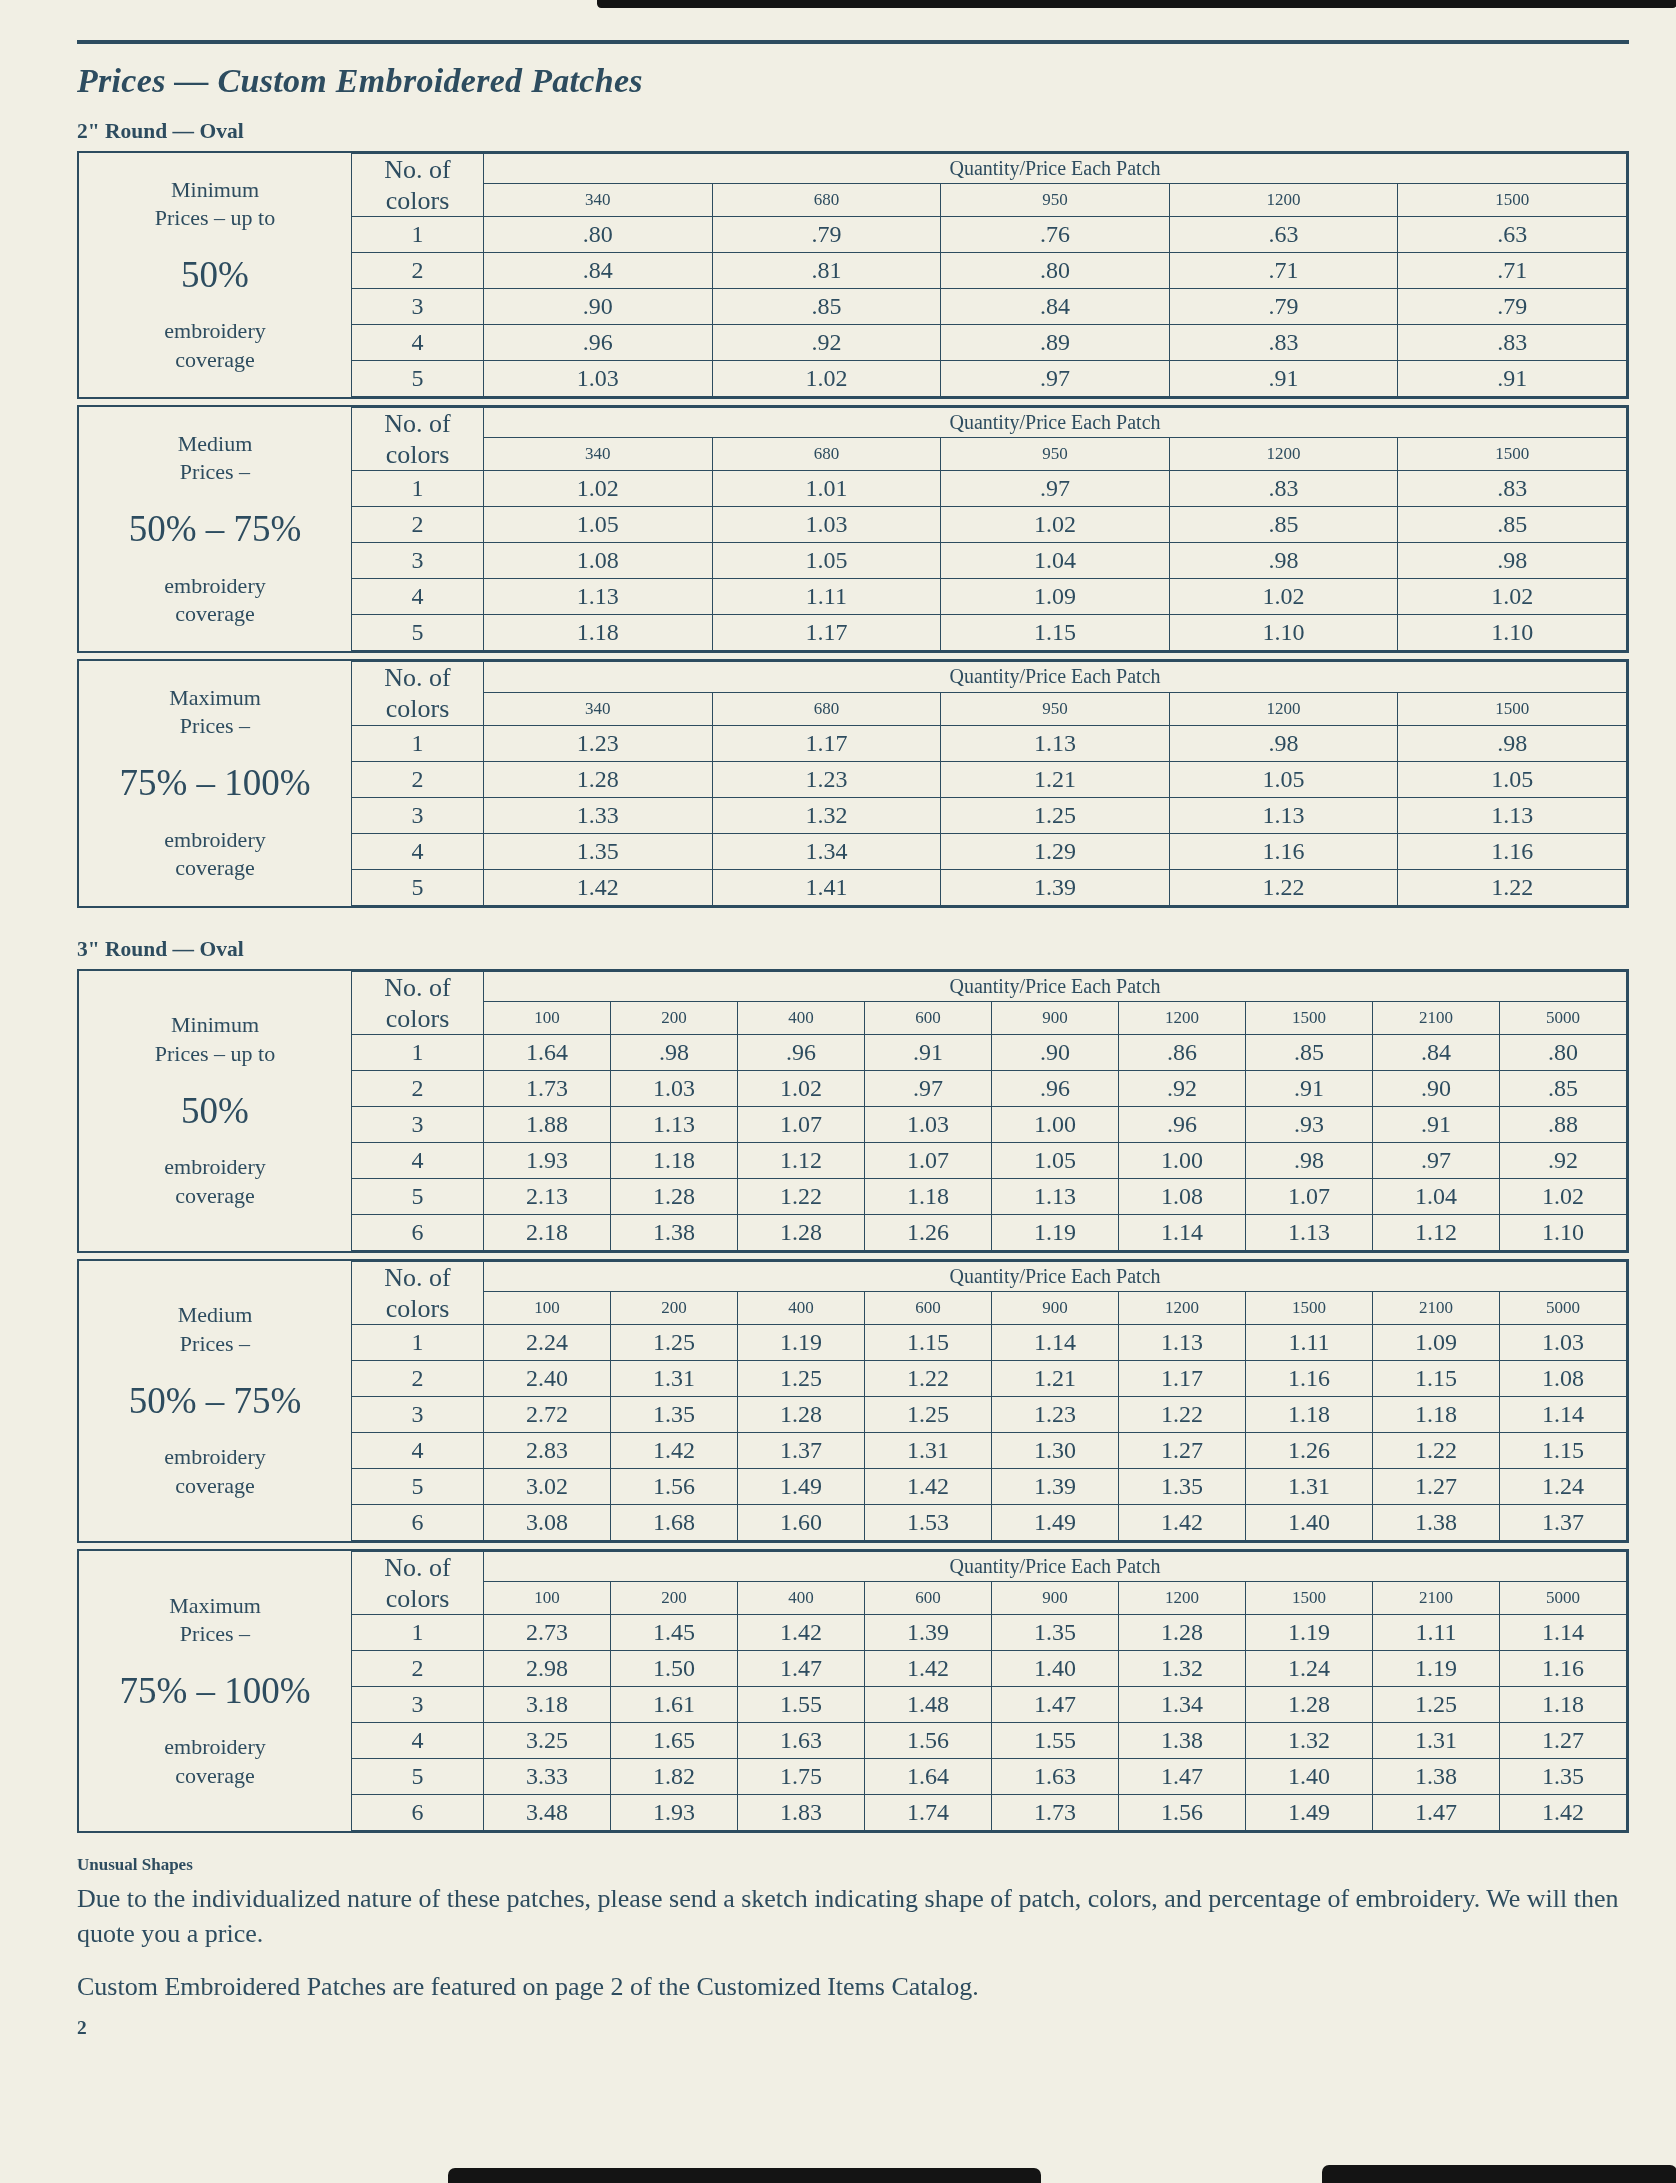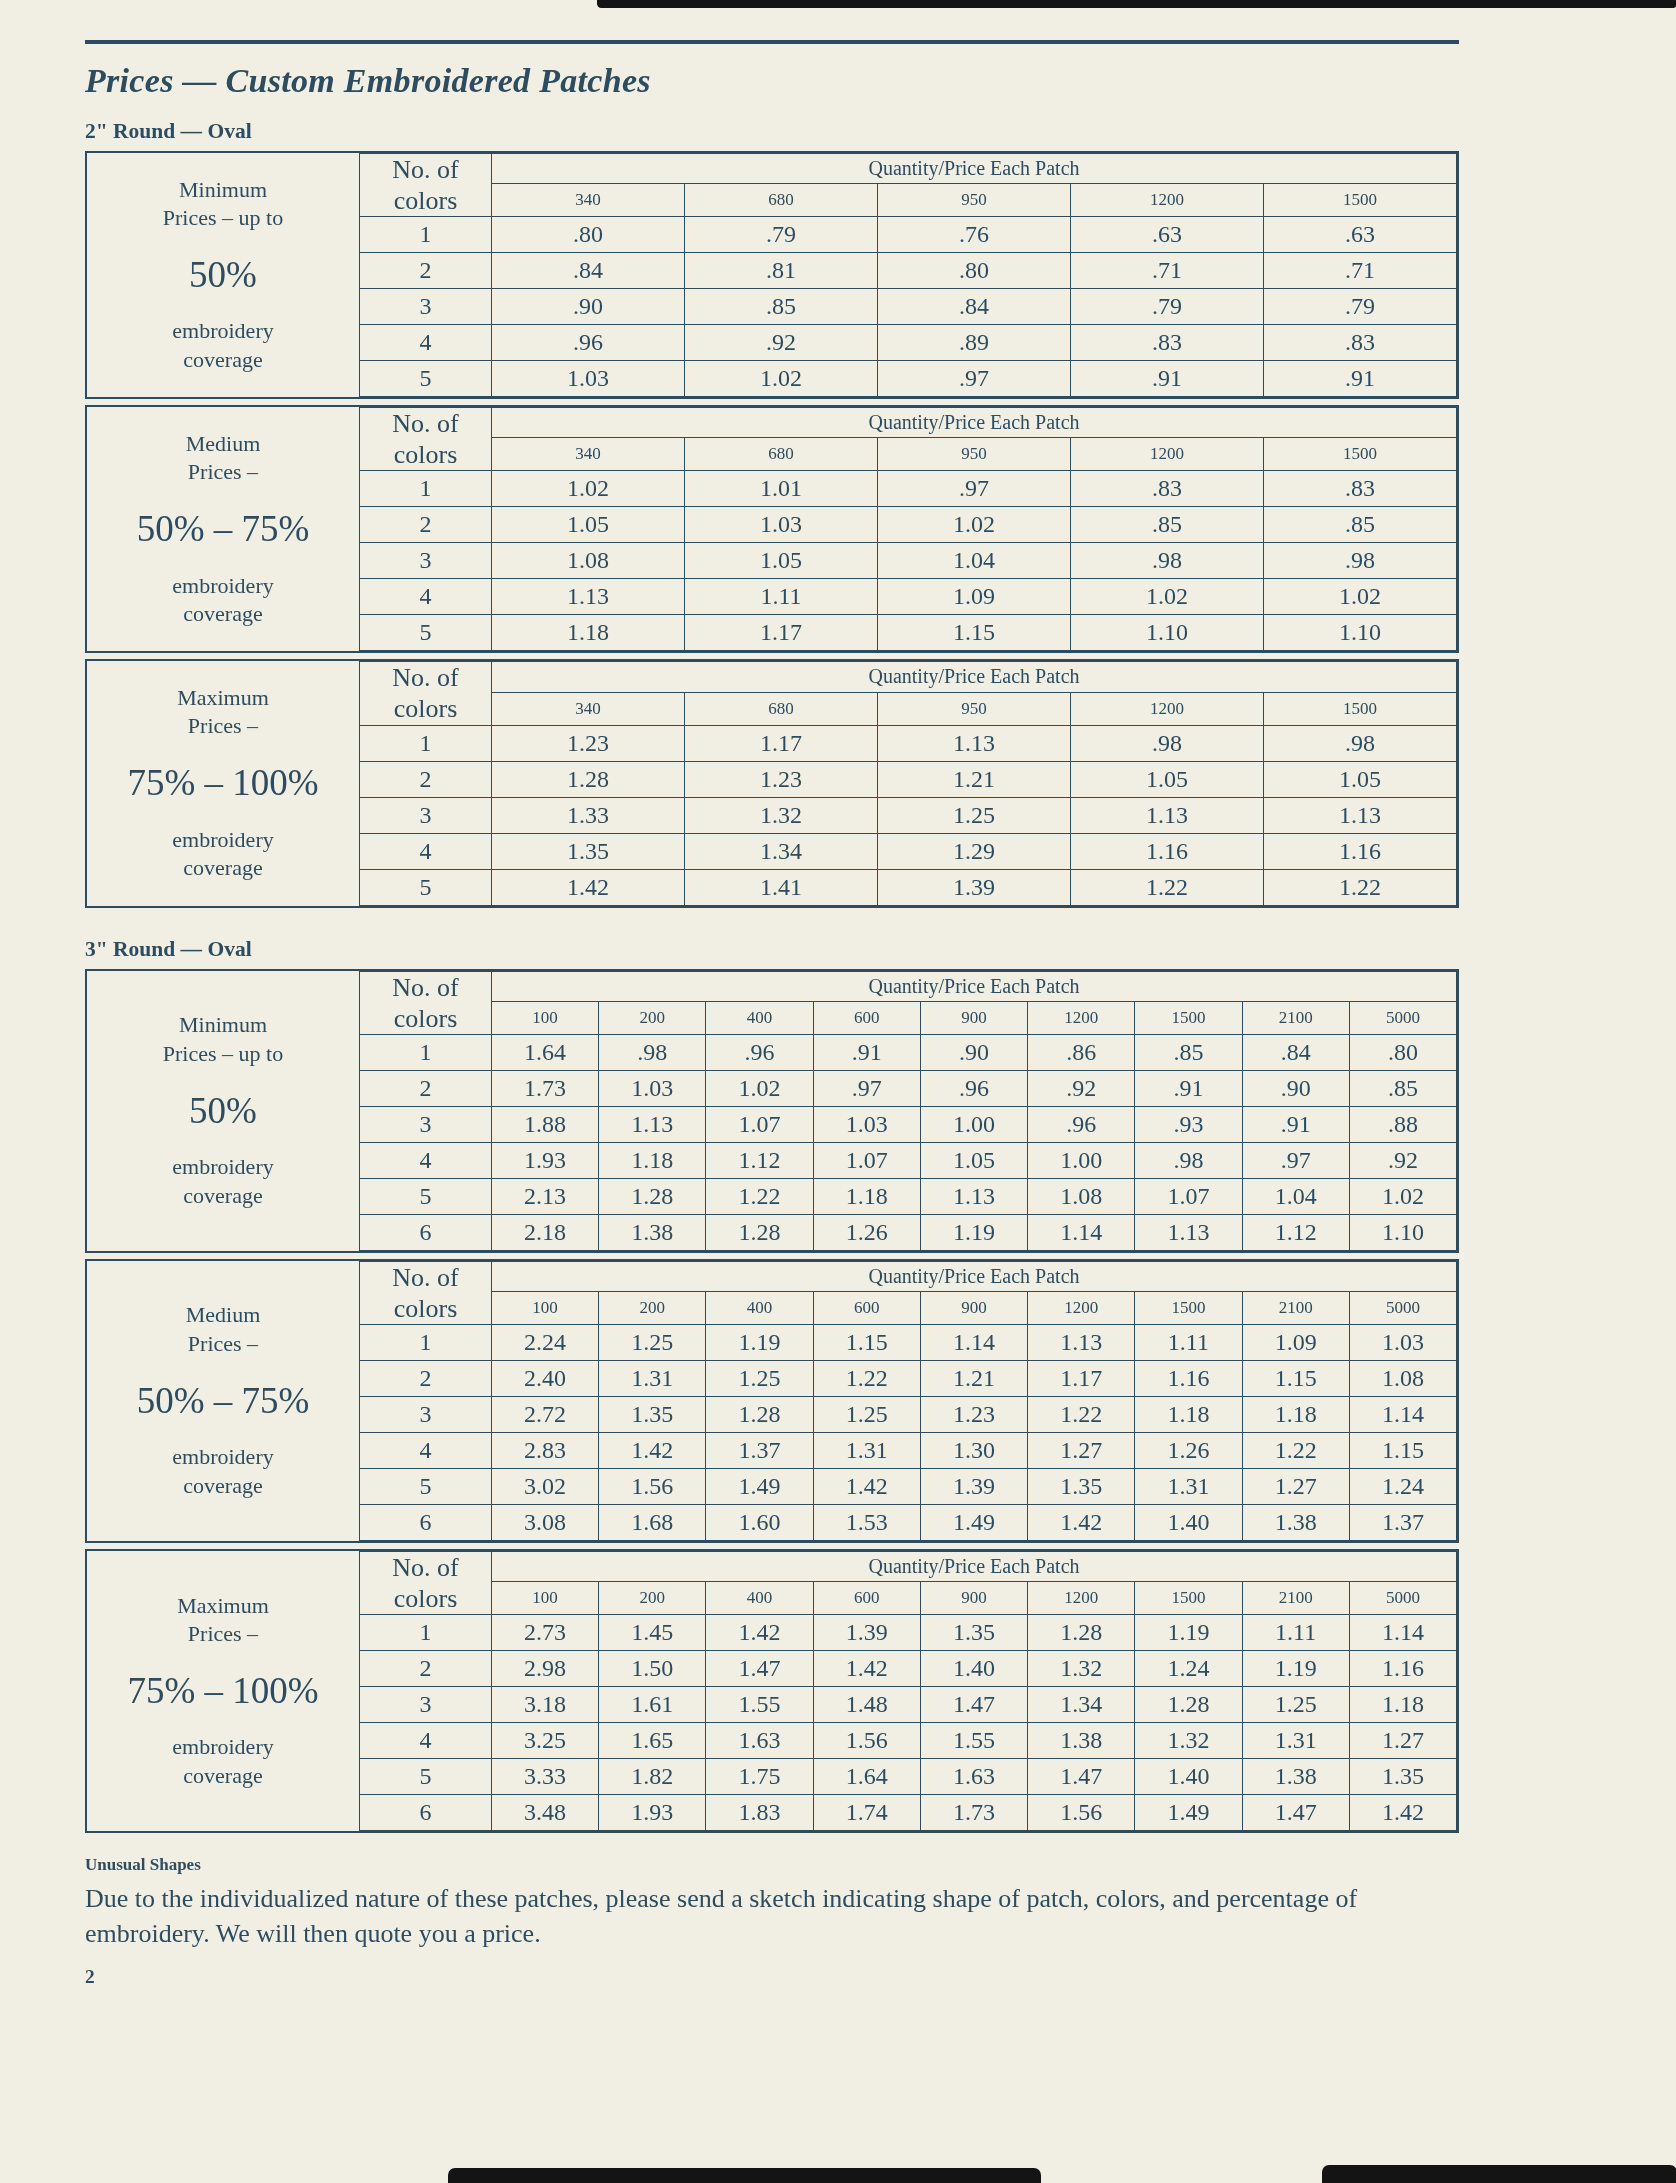--- a/index.html
+++ b/index.html
@@ -3,21 +3,21 @@
 <meta charset="utf-8">
 <style>
   :root { --ink:#2d4c5f; --paper:#f1efe4; }
   * { box-sizing:border-box; }
   html,body { margin:0; padding:0; background:#8a8a82; }
   .page {
     width:1677px; height:2183px; position:relative; overflow:hidden;
     background:var(--paper); color:var(--ink);
     font-family:"Liberation Serif","DejaVu Serif",serif;
   }
-  .content { position:absolute; left:85px; top:0; width:1374px; }
+  .content { position:absolute; left:77px; top:0; width:1552px; }
 
   .top-rule { margin-top:40px; height:3.5px; background:var(--ink); }
 
   .title { font-size:34px; font-style:italic; font-weight:bold; margin:18px 0 0 0; letter-spacing:0.3px; }
   .subtitle { font-size:26px; margin:12.5px 0 0 0; }
 
   .section-heading { font-size:21.5px; font-weight:bold; margin:19.4px 0 7px 0; }
   .section + .section .section-heading { margin-top:29px; }
 
   .block { display:flex; border:2.8px solid var(--ink); margin-bottom:5.6px; }
@@ -574,17 +574,18 @@
                 </tr>
               </tbody>
             </table>
           </div>
         </section>
       </div>
 
     <div class="footer">
       <h2 class="foot-head">Unusual Shapes</h2>
       <p class="foot-text">Due to the individualized nature of these patches, please send a sketch indicating shape of patch, colors, and percentage of embroidery. We will then quote you a price.</p>
+      <p class="foot-note">Custom Embroidered Patches are featured on page 2 of the Customized Items Catalog.</p>
       <div class="page-num">2</div>
     </div>
   </div>
 </div>
 
 
 </body></html>

